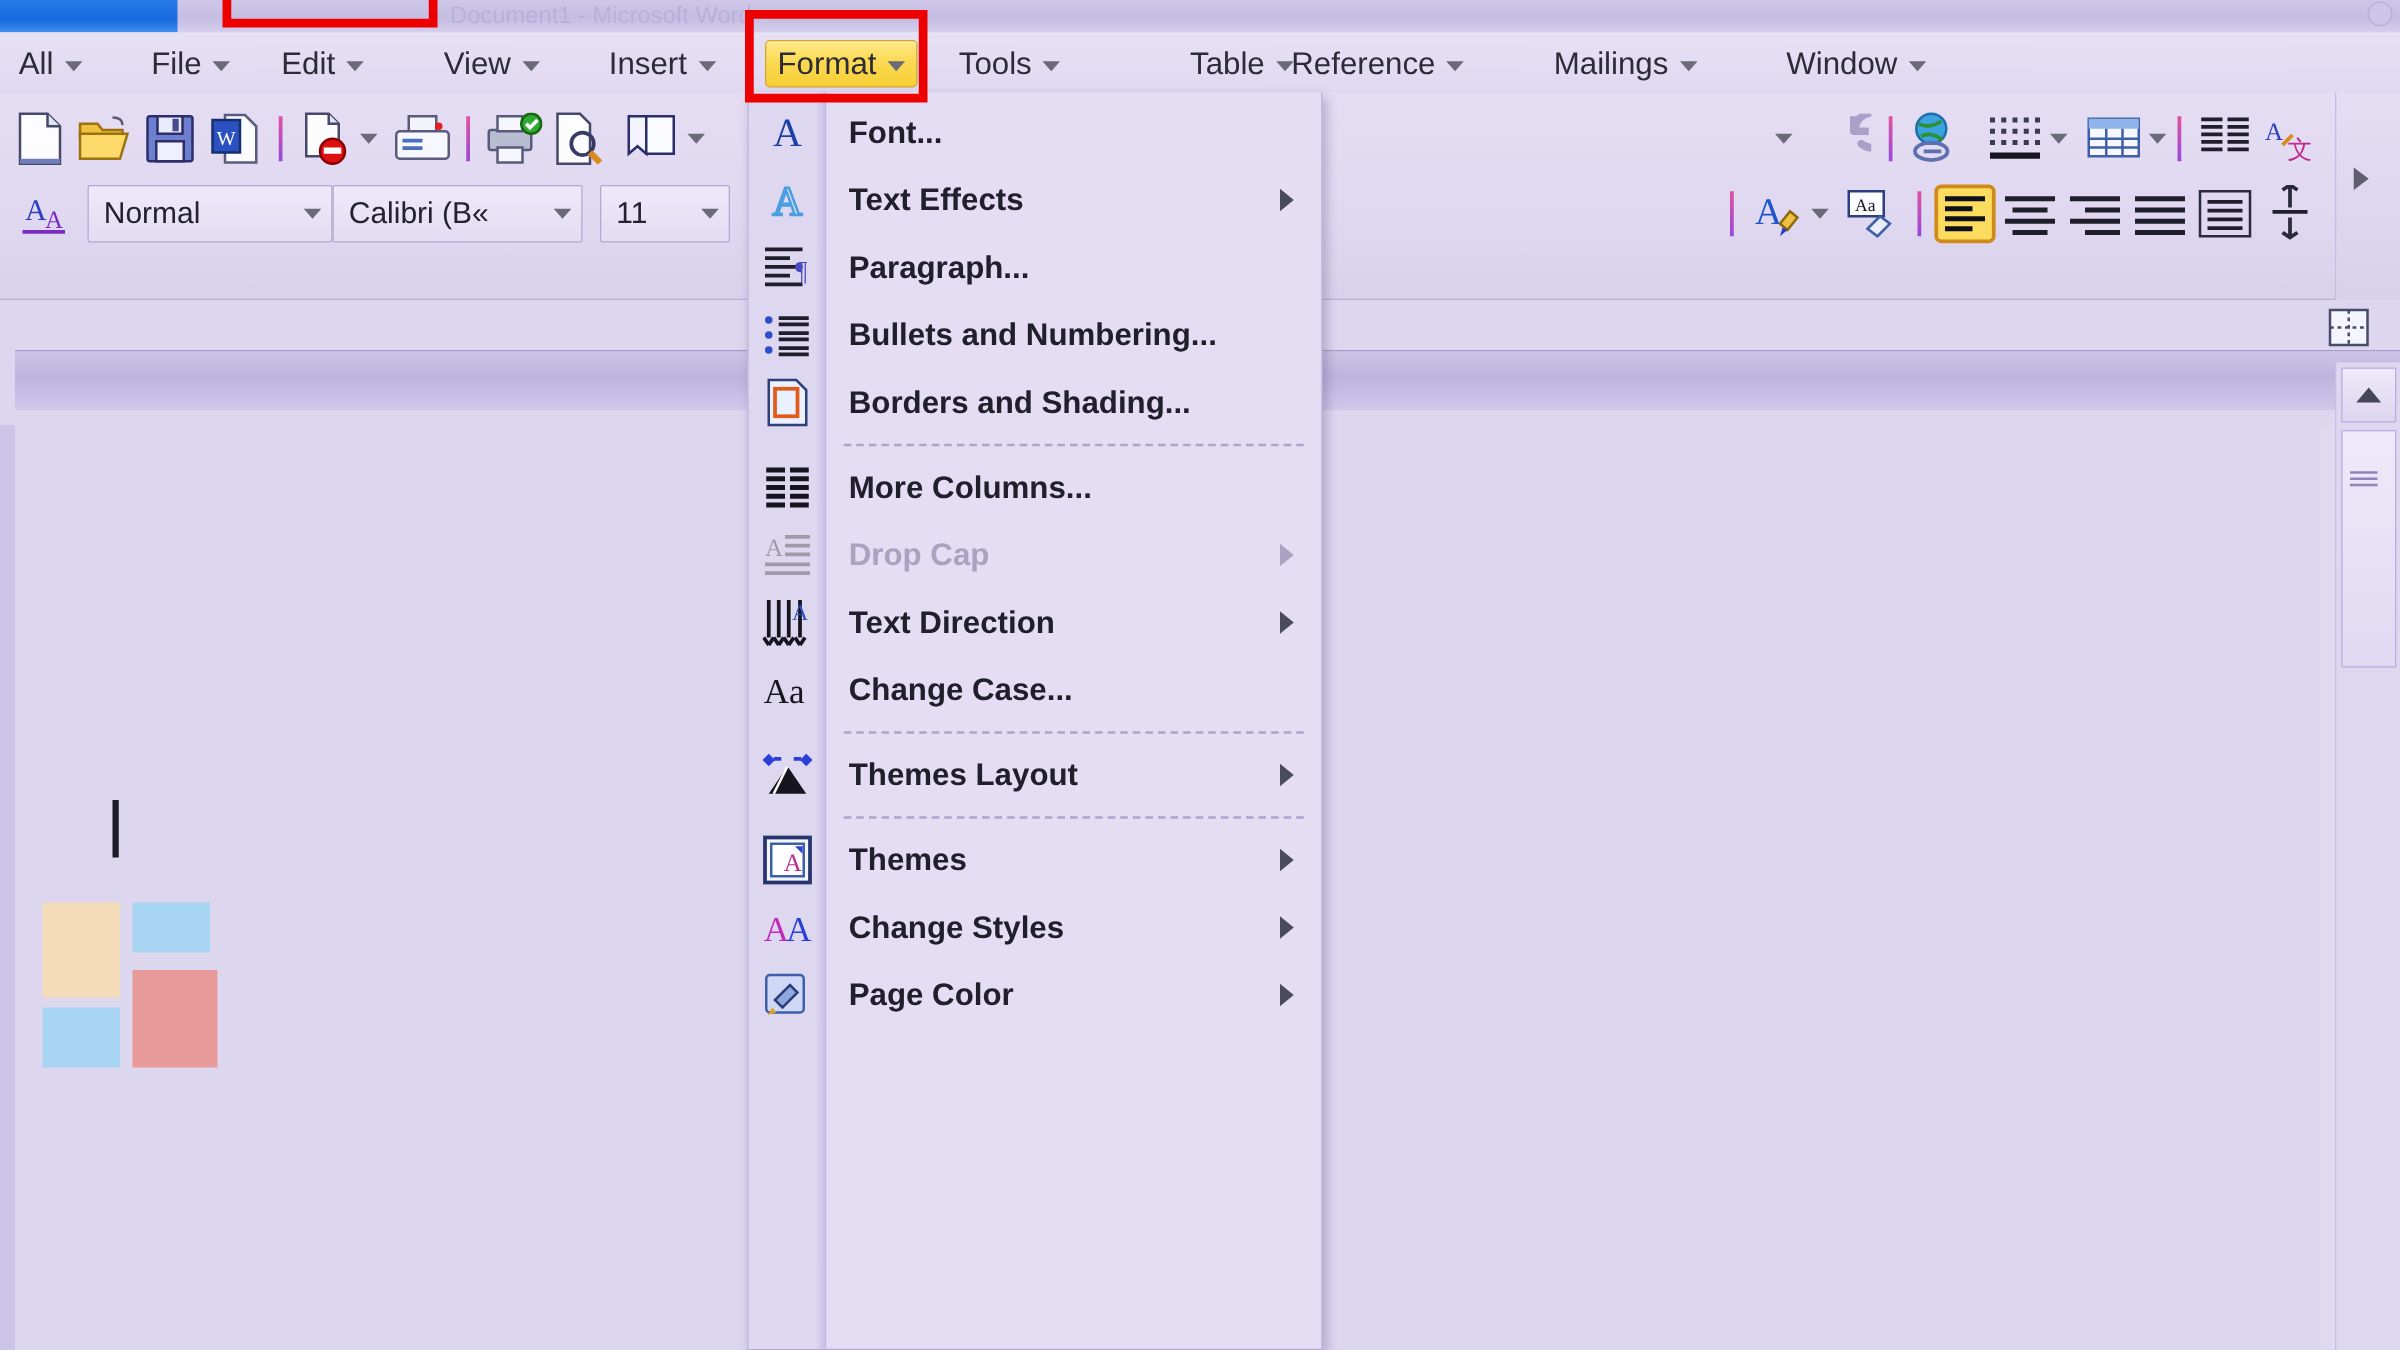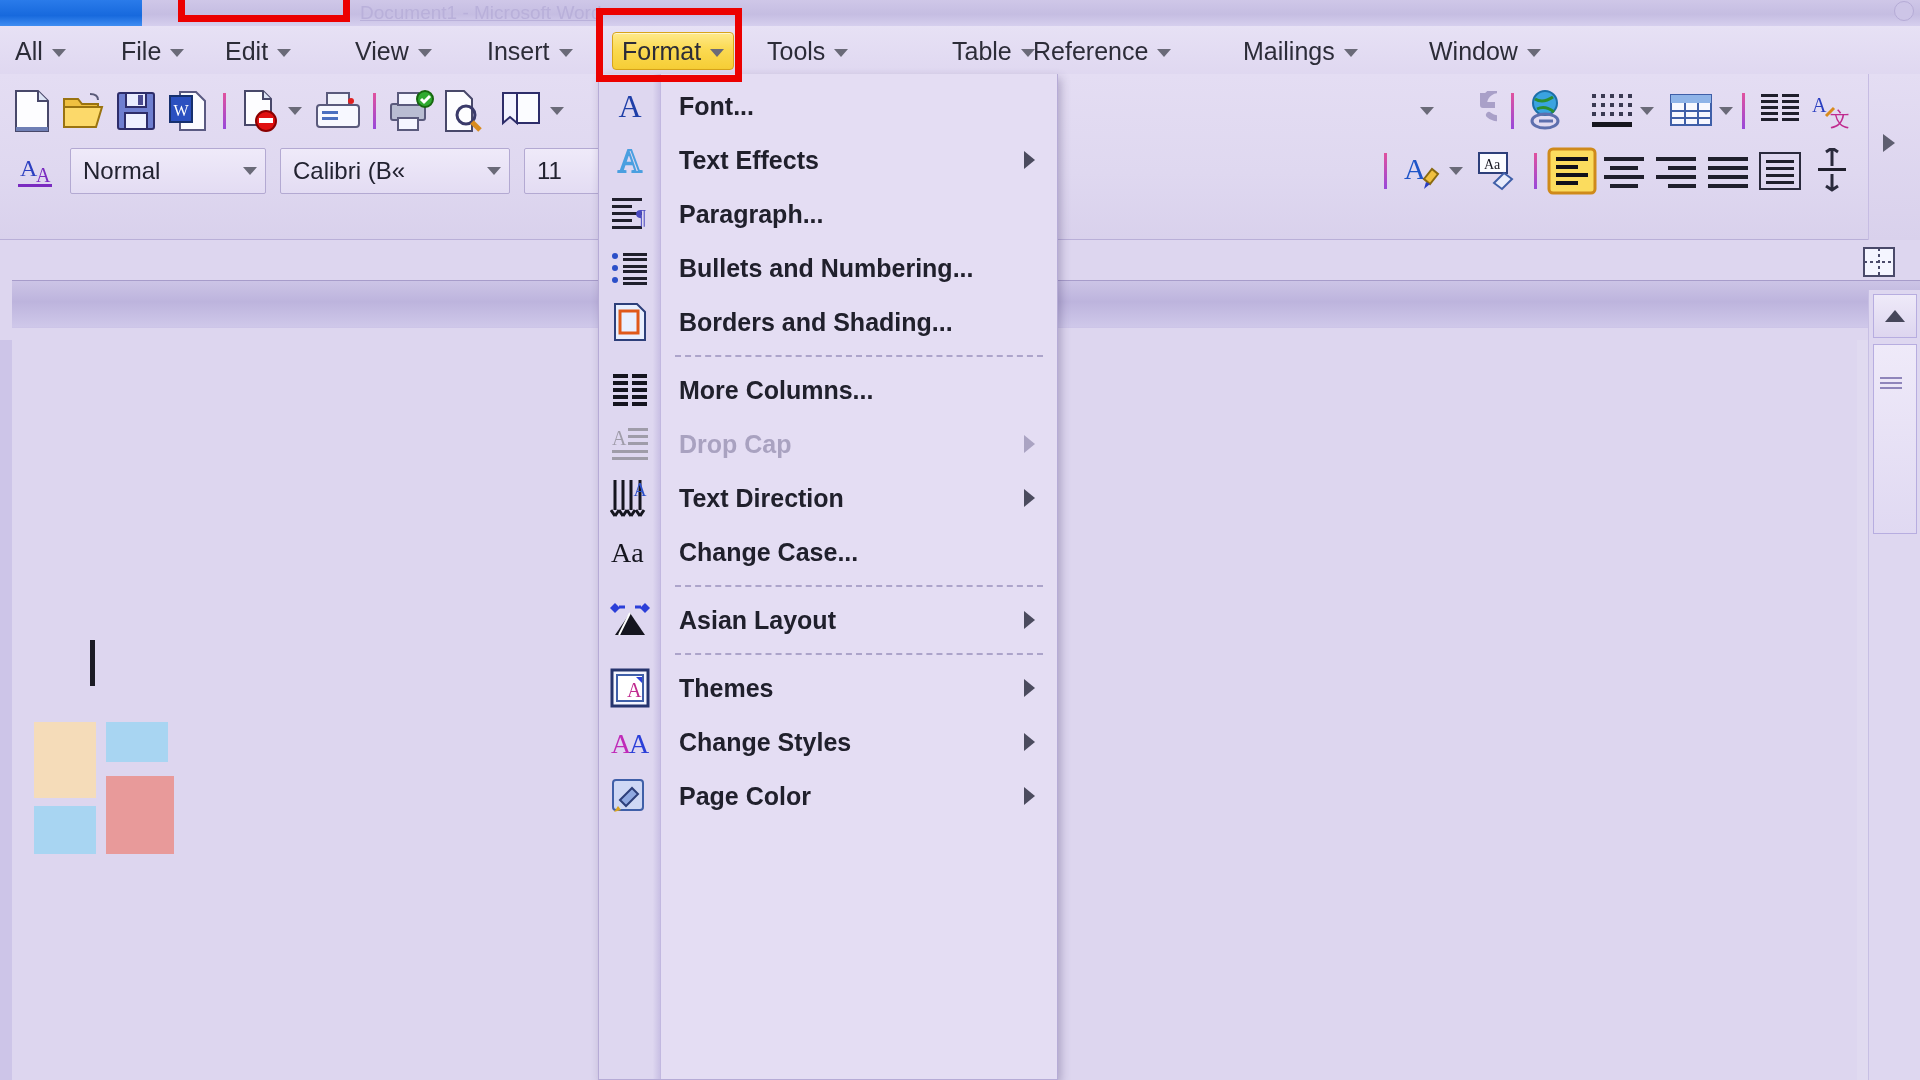--- a/index.html
+++ b/index.html
@@ -23,21 +23,20 @@
     overflow: hidden;
   }
   .tab-active {
     position: absolute; left: 0; top: 0; width: 142px; height: 26px;
     background: linear-gradient(to bottom, #2a7bea 0%, #1769dd 60%, #3f8df2 100%);
   }
   .title-ghost {
     position: absolute; top: 2px;
     font-size: 19px; color: #b9b0da; white-space: nowrap;
     font-family: "Liberation Sans", sans-serif;
-    text-decoration: underline;
   }
   .corner-circ {
     position: absolute; right: 6px; top: 1px; width: 20px; height: 20px;
     border-radius: 50%; background: #cdc5e7; border: 1px solid #b5abd6;
   }
 
   
   .menubar {
     position: absolute; left: 0; top: 26px; width: 1920px; height: 64px;
     background: linear-gradient(to bottom, #e7e1f5 0%, #e2dbf2 50%, #ddd5ef 100%);
@@ -379,21 +378,21 @@
         <svg width="44" height="42" viewBox="0 0 44 42">
             <text x="6" y="26" font-size="24" fill="#2b3fc0" font-family="Liberation Serif, serif">A</text>
             <text x="22" y="32" font-size="20" fill="#7a2bc0" font-family="Liberation Serif, serif">A</text>
             <rect x="4" y="34" width="34" height="3" fill="#7a2bc0"></rect>
           </svg>
       </div>
       <div class="combo" style="width:196px; margin-left:8px">
         <span>Normal</span>
         <span class="tcaret"></span>
       </div>
-      <div class="combo" style="width:230px; margin-left:14px">
+      <div class="combo" style="width:200px; margin-left:0">
         <span>Calibri (B«</span>
         <span class="tcaret"></span>
       </div>
       <div class="combo" style="width:104px; margin-left:14px">
         <span>11</span>
         <span class="tcaret"></span>
       </div>
       <div class="tbtn" style="margin-left:14px">
         <svg width="32" height="40" viewBox="0 0 32 40">
             <text x="5" y="31" font-size="30" font-weight="bold" fill="#151520" font-family="Liberation Serif, serif">B</text>
@@ -737,21 +736,21 @@
           <svg width="42" height="38" viewBox="0 0 42 38">
               <path d="M21 12L6 34h30z" fill="#15151f"></path>
               <path d="M21 12L10 34" stroke="#fff" stroke-width="2"></path>
               <g fill="#2b3fd8">
                 <path d="M6 2l5 5-5 5-5-5z"></path>
                 <path d="M36 2l5 5-5 5-5-5z"></path>
               </g>
               <path d="M10 6h6M26 6h6" stroke="#2b3fd8" stroke-width="3"></path>
             </svg>
         </span>
-        <span class="dd-label">Asian Layout</span>
+        <span class="dd-label">Themes Layout</span>
         <span class="dd-arrow"></span>
       </div>
 
       <div class="dd-sep"></div>
 
       <div class="dd-item">
         <span class="dd-ico">
           <svg width="40" height="40" viewBox="0 0 40 40">
               <rect x="2" y="2" width="36" height="36" fill="#f4f6ff" stroke="#26356e" stroke-width="3"></rect>
               <rect x="7" y="7" width="26" height="26" fill="#fff" stroke="#3f5fa8" stroke-width="2"></rect>

